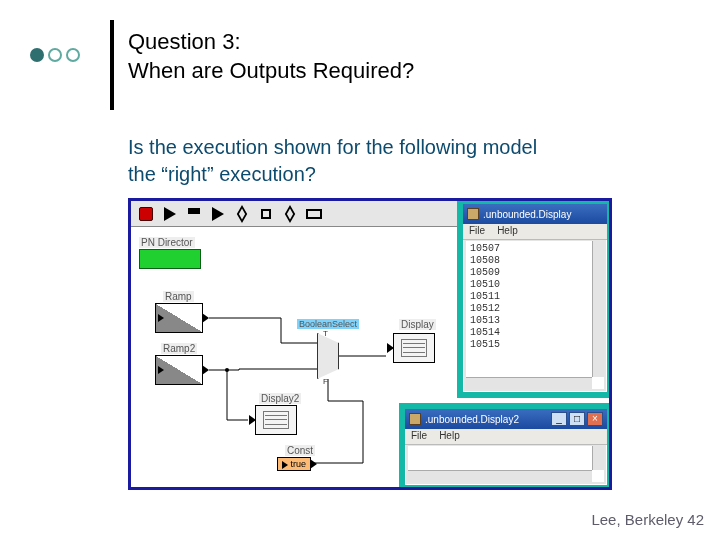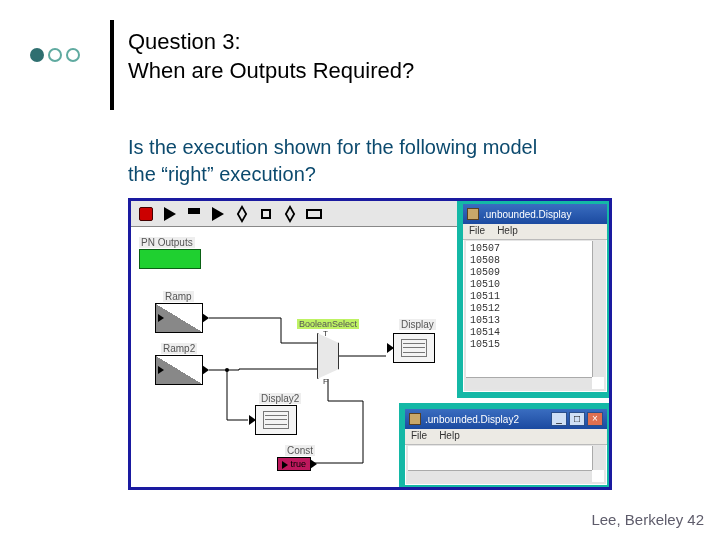--- a/index.html
+++ b/index.html
@@ -33,31 +33,31 @@
 
   
   .alabel { position: absolute; font-size: 10px; color: #555; background: #eee; padding: 0 2px; text-align: right; }
   .actor { position: absolute; width: 48px; height: 30px; background: #fff; border: 1px solid #000; }
   .rampfill { width: 100%; height: 100%; background: linear-gradient(to top right, #888 0%, #888 50%, transparent 50%); }
   .port-out { position: absolute; right: -7px; top: 50%; margin-top: -5px; width: 0; height: 0; border-top: 5px solid transparent; border-bottom: 5px solid transparent; border-left: 7px solid #000; }
   .ptri { display:inline-block; width:0; height:0; border-top:4px solid transparent; border-bottom:4px solid transparent; border-left:6px solid #000; vertical-align:middle; }
 
   
   .mux { position: absolute; width: 22px; height: 46px; background: #e8e8e8; border: 1px solid #333; clip-path: polygon(0 0, 100% 22%, 100% 78%, 0 100%); }
-  .muxlabel { position: absolute; font-size: 9px; color: #555; background: #bef264; padding: 0 2px; }
+  .muxlabel { position: absolute; font-size: 9px; color: #555; background: #7dd3fc; padding: 0 2px; }
   .mux-t { position: absolute; font-size: 8px; color: #333; }
 
   
   .display { position: absolute; width: 42px; height: 30px; border: 1px solid #000; background: #f4f4f4; display:flex; align-items:center; justify-content:center; }
   .disp-inner { width: 26px; height: 18px; border: 1px solid #777; display:flex; flex-direction:column; justify-content:space-around; padding:1px; }
   .disp-line { height: 1px; background: #777; }
   .port-in { position: absolute; left: -7px; top: 50%; margin-top: -5px; width: 0; height: 0; border-top: 5px solid transparent; border-bottom: 5px solid transparent; border-left: 7px solid #000; }
 
   
-  .const { position: absolute; border: 1px solid #000; background: #be185d; font-size: 9px; padding: 1px 4px; }
+  .const { position: absolute; border: 1px solid #000; background: #fdba74; font-size: 9px; padding: 1px 4px; }
 
   
   .wires { position: absolute; left: 0; top: 0; width: 100%; height: 100%; pointer-events: none; }
 
   
   .win { position: absolute; background: #e5e5e5; border: 6px solid #14b8a6; box-shadow: 0 0 0 1px #fff inset; }
   .win .titlebar { height: 20px; background: linear-gradient(#3a6dc0,#1b4aa0); display:flex; align-items:center; padding: 0 4px; gap:4px; font-size: 10px; color: #fff; }
   .win .titlebar .ti { width: 12px; height: 12px; background:#c9a86a; border:1px solid #5a4020; }
   .win .titlebar .spacer { flex: 1; }
   .win .tbtns { display:flex; gap:2px; }
@@ -120,21 +120,21 @@
           <span class="flag-o"></span>
         </span>
       <span class="tbtn">
           <span class="tri-outline"></span>
         </span>
       <span class="tbtn">
           <span class="arrow-out"></span>
         </span>
     </div>
 
-    <div class="dirlabel">PN Outputs</div>
+    <div class="dirlabel">PN Director</div>
     <div class="director"></div>
 
     <div class="alabel" style="left:32px; top:90px;">Ramp</div>
     <div class="actor" style="left:24px; top:102px;">
       <span class="ptri" style="position:absolute; left:2px; top:10px;"></span>
       <div class="rampfill"></div>
       <span class="port-out"></span>
     </div>
 
     <div class="alabel" style="left:30px; top:142px;">Ramp2</div>

